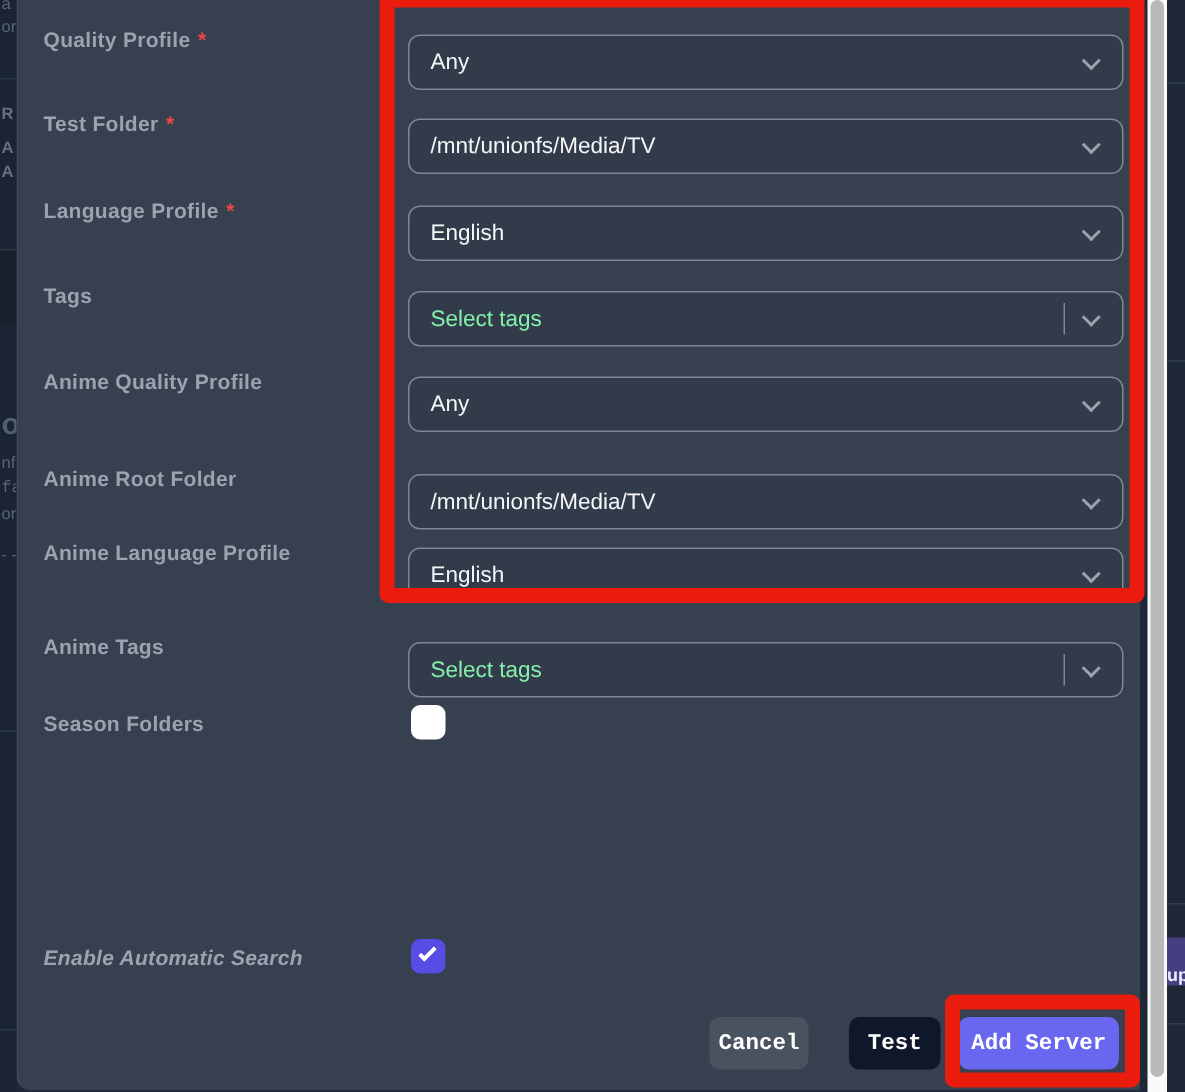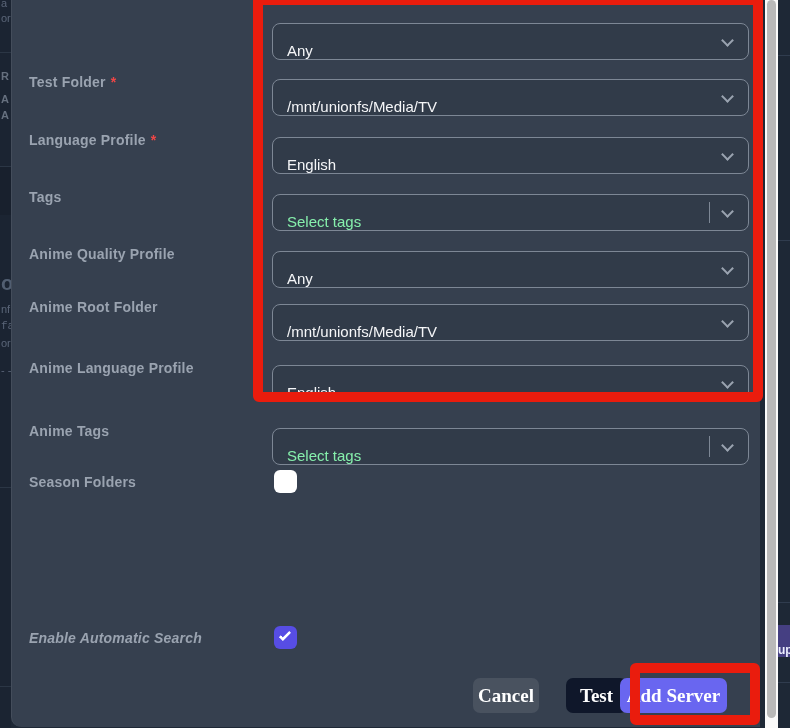--- a/index.html
+++ b/index.html
@@ -47,21 +47,21 @@
     font-size: 14px; font-weight: 700; color: #9aa3b0; letter-spacing: .2px;
   }
   .req { color: #f04646; margin-left: 5px; font-weight: 700; }
 
   .control { position: absolute; left: 243px; width: 477px; }
 
   .select, .textinput {
     position: relative; height: 37px;
     border: 1px solid #7d8795; border-radius: 8px;
     background: rgba(10,16,28,0.10);
-    display: flex; align-items: flex-end;
+    display: flex; align-items: center;
     padding: 0 36px 0 14px;
     font-size: 15px; font-weight: 500; color: #f5f6f8;
     cursor: pointer;
     margin-top: 32px;
   }
   .textinput { height: 36px; cursor: text; padding-right: 14px; }
   .placeholder { color: #86efac; font-weight: 400; }
   .chevron {
     position: absolute; right: 16px; top: 12px;
     width: 9px; height: 9px;
@@ -79,27 +79,27 @@
   .checkmark-icon {
     position: absolute; left: 5px; top: 6px; width: 12px; height: 6px;
     border-left: 3px solid #ffffff; border-bottom: 3px solid #ffffff;
     transform: rotate(-45deg); border-radius: 1px;
   }
 
   
   .btn {
     position: absolute; top: 678px; height: 35px;
     border: none; border-radius: 7px;
-    font-family: Liberation Serif, serif;
-    font-size: 19px; font-weight: 700; color: #ffffff;
+    font-family: Liberation Mono, monospace;
+    font-size: 15px; font-weight: 700; color: #ffffff;
     cursor: pointer; display: flex; align-items: center; justify-content: center;
   }
   .btn-cancel { left: 461px; width: 66px; background: #49525f; }
   .btn-test   { left: 554px; width: 61px; background: #0f172a; }
-  .btn-add    { left: 608px; width: 107px; background: #6966f0; }
+  .btn-add    { left: 627px; width: 107px; background: #6966f0; }
 
   
   .annotation {
     position: absolute; border: 10px solid #ea1c0d; border-radius: 6px;
     z-index: 50; pointer-events: none;
   }
   #red-box-fields { left: 253px; top: -5px; width: 510px; height: 407px; }
   #red-box-add    { left: 630px; top: 663px; width: 130px; height: 62px; }
 
   
@@ -137,20 +137,21 @@
 <div class="bg-right-line" style="top:240px;"></div>
 <div class="bg-right-line" style="top:602px;"></div>
 <div class="bg-right-line" style="top:682px;"></div>
 <div class="purple-frag">
   <span>up</span>
 </div>
 
 <div class="modal">
 
   <div class="row" style="top:7px;height:37px;">
+    <div class="label"><span>Quality Profile</span><span class="req">*</span></div>
     <div class="control">
         <div class="select">
           <span>Any</span>
           <span class="chevron"></span>
         </div>
       </div>
   </div>
 
   <div class="row" style="top:63px;height:37px;">
     <div class="label"><span>Test Folder</span><span class="req">*</span></div>
@@ -186,21 +187,21 @@
   <div class="row" style="top:235px;height:37px;">
     <div class="label"><span>Anime Quality Profile</span></div>
     <div class="control">
         <div class="select">
           <span>Any</span>
           <span class="chevron"></span>
         </div>
       </div>
   </div>
 
-  <div class="row" style="top:288px;height:37px;">
+  <div class="row" style="top:300px;height:37px;">
     <div class="label"><span>Anime Root Folder</span></div>
     <div class="control">
         <div class="select">
           <span>/mnt/unionfs/Media/TV</span>
           <span class="chevron"></span>
         </div>
       </div>
   </div>
 
   <div class="row" style="top:349px;height:37px;">

